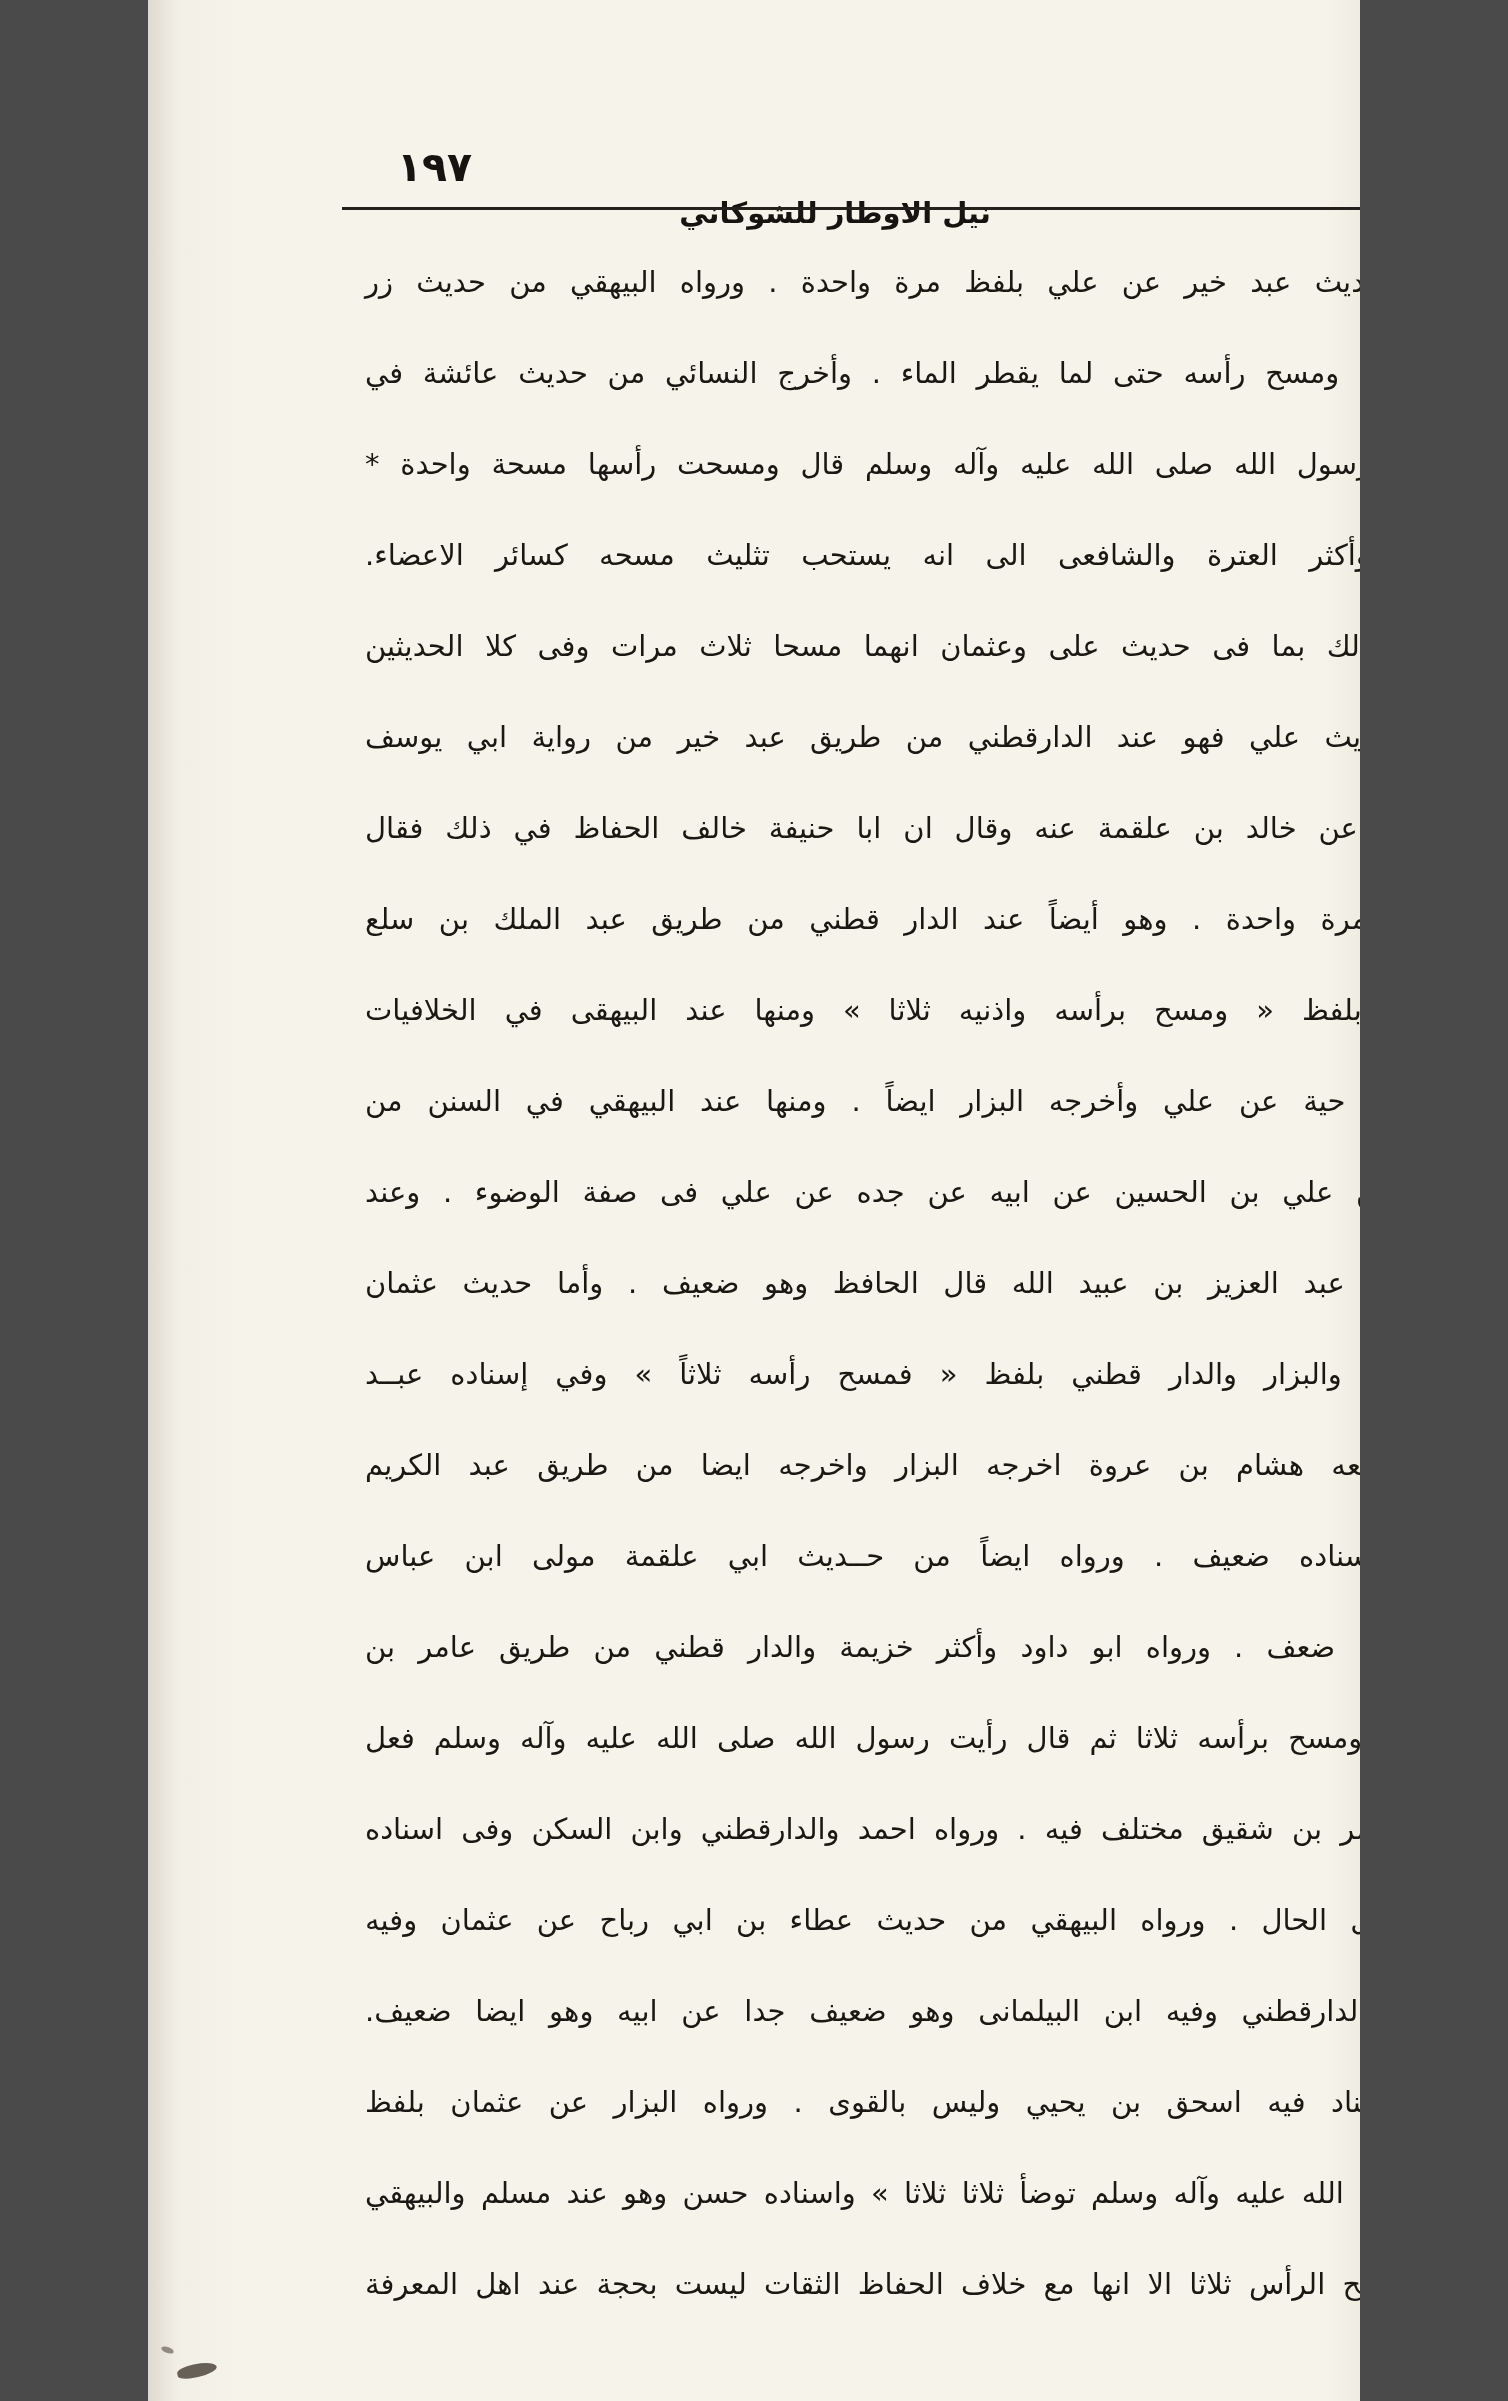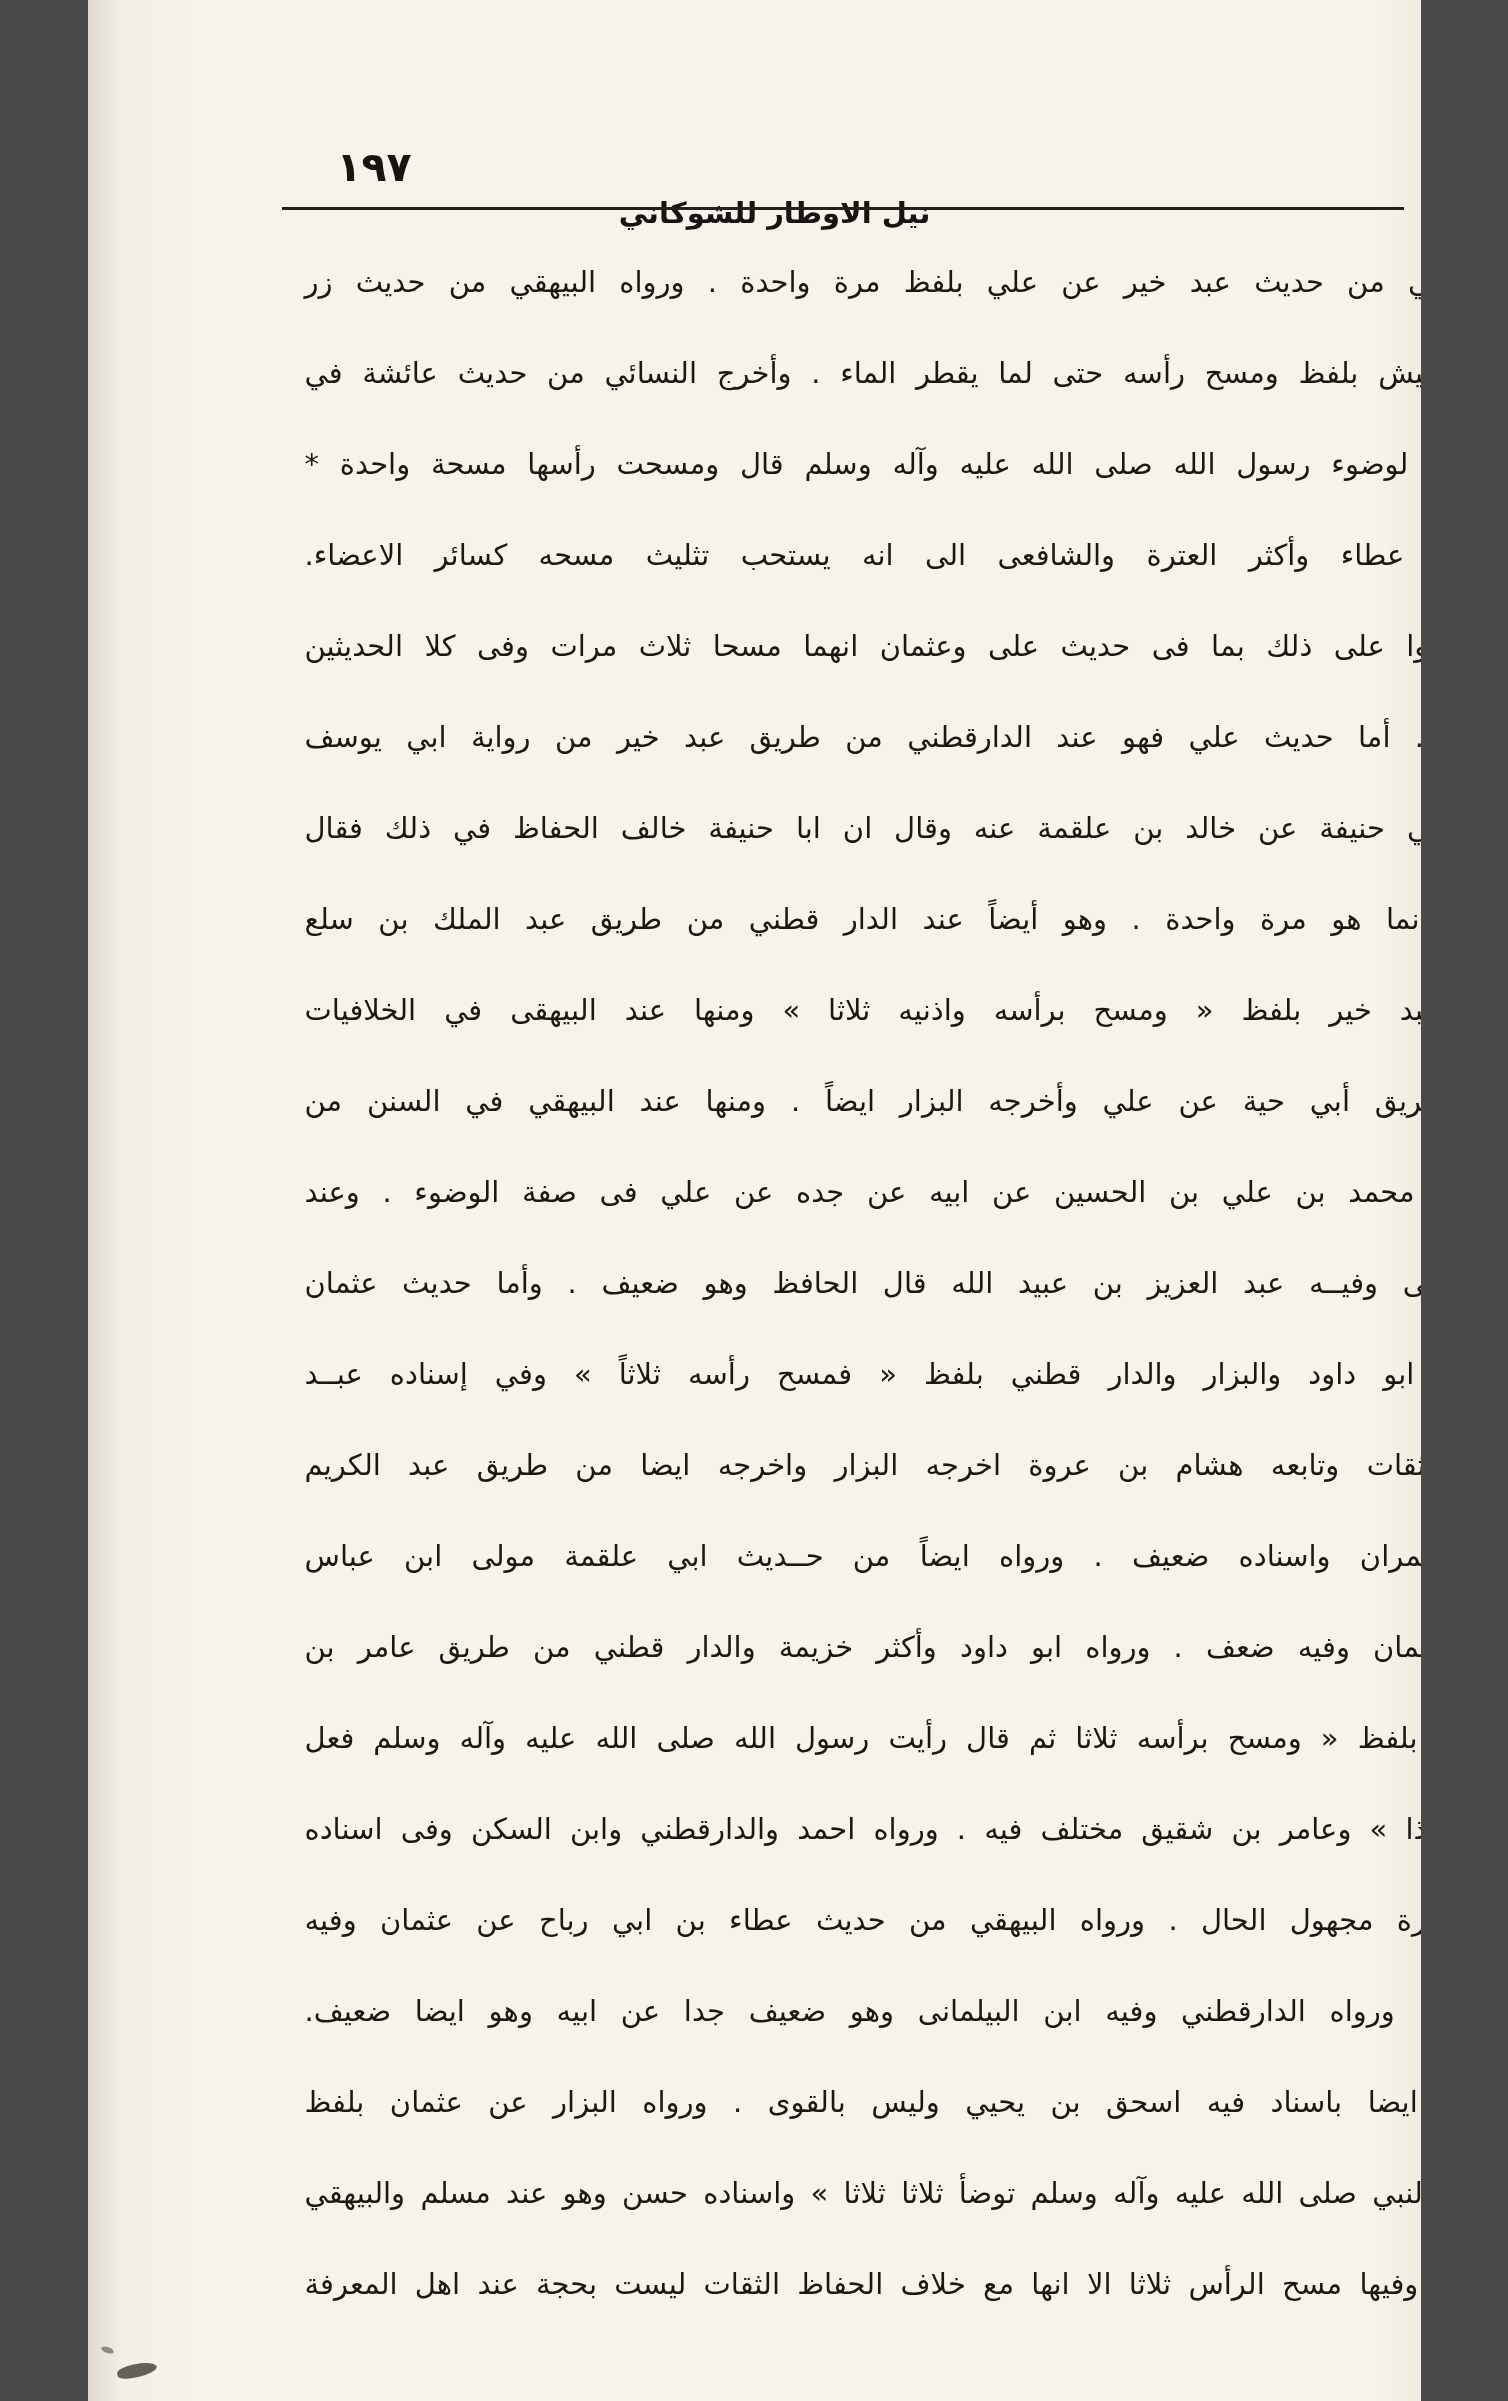--- a/index.html
+++ b/index.html
@@ -2,21 +2,21 @@
 <html lang="ar" style="font-size:8px"><head>
 <meta charset="utf-8">
 <style>
   html, body {
     margin: 0;
     padding: 0;
     background: #4a4a4a;
   }
   .page {
     position: relative;
-    width: 1333px;
+    width: 1212px;
     height: 2401px;
     margin: 0 auto;
     background: linear-gradient(90deg, #dfdacf 0%, #f2efe6 2.5%, #f6f3ea 8%, #f6f3ea 97%, #efece2 100%);
     font-family: "DejaVu Sans", sans-serif;
     color: #161310;
     overflow: hidden;
   }
   .page-number {
     position: absolute;
     top: 143px;

